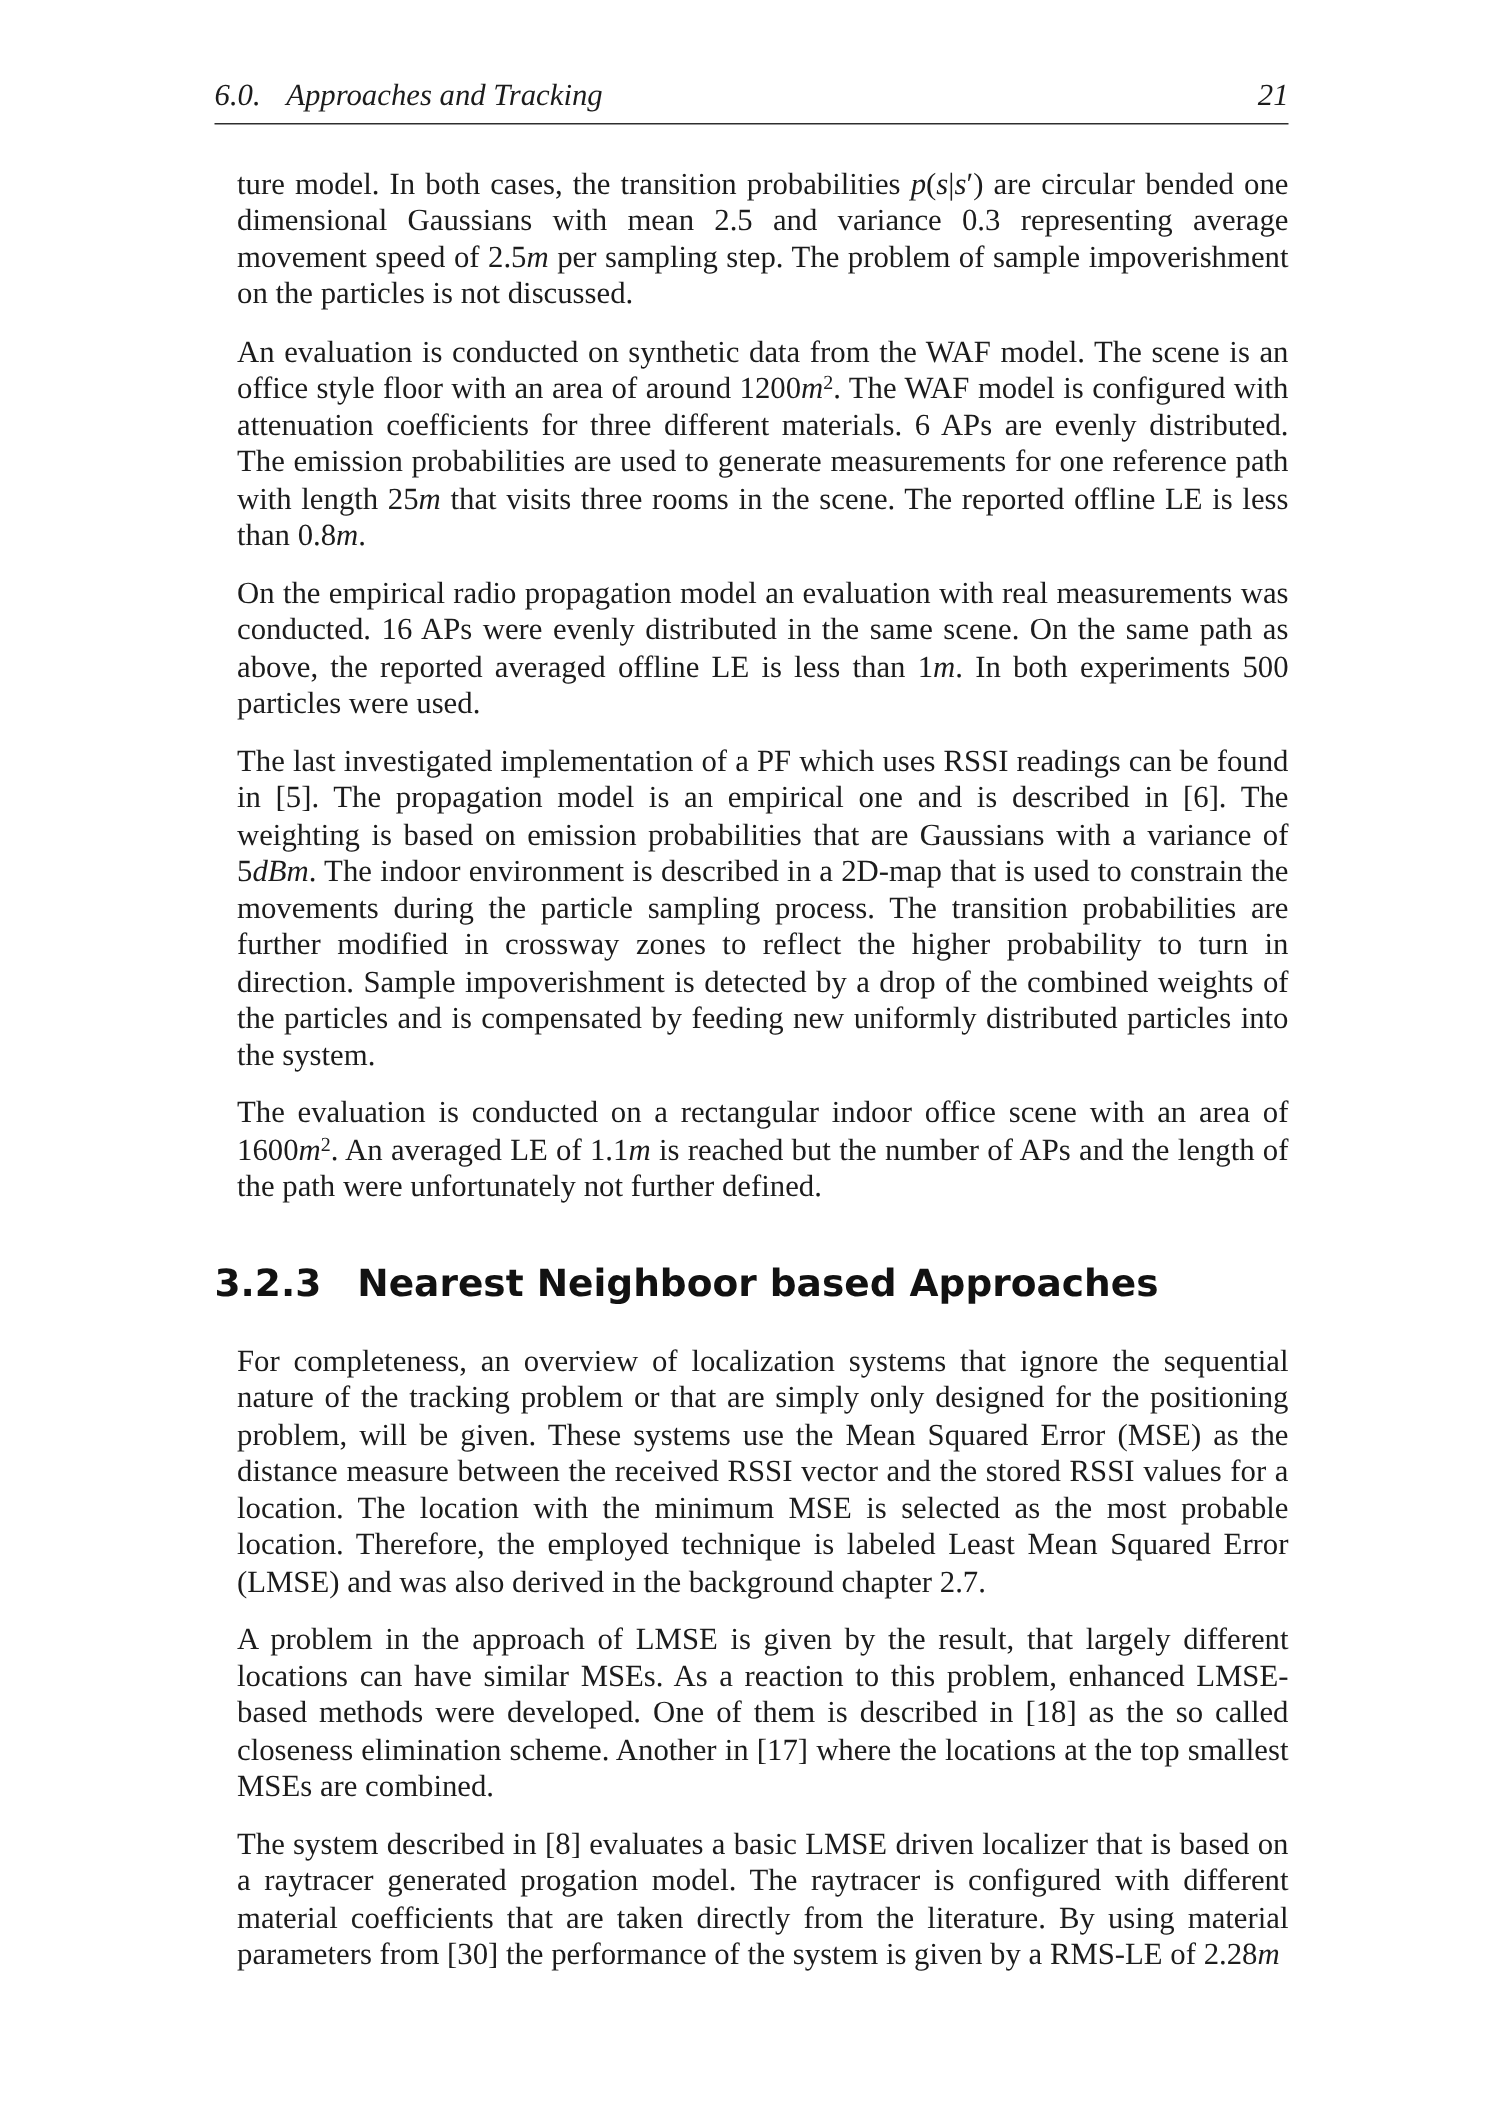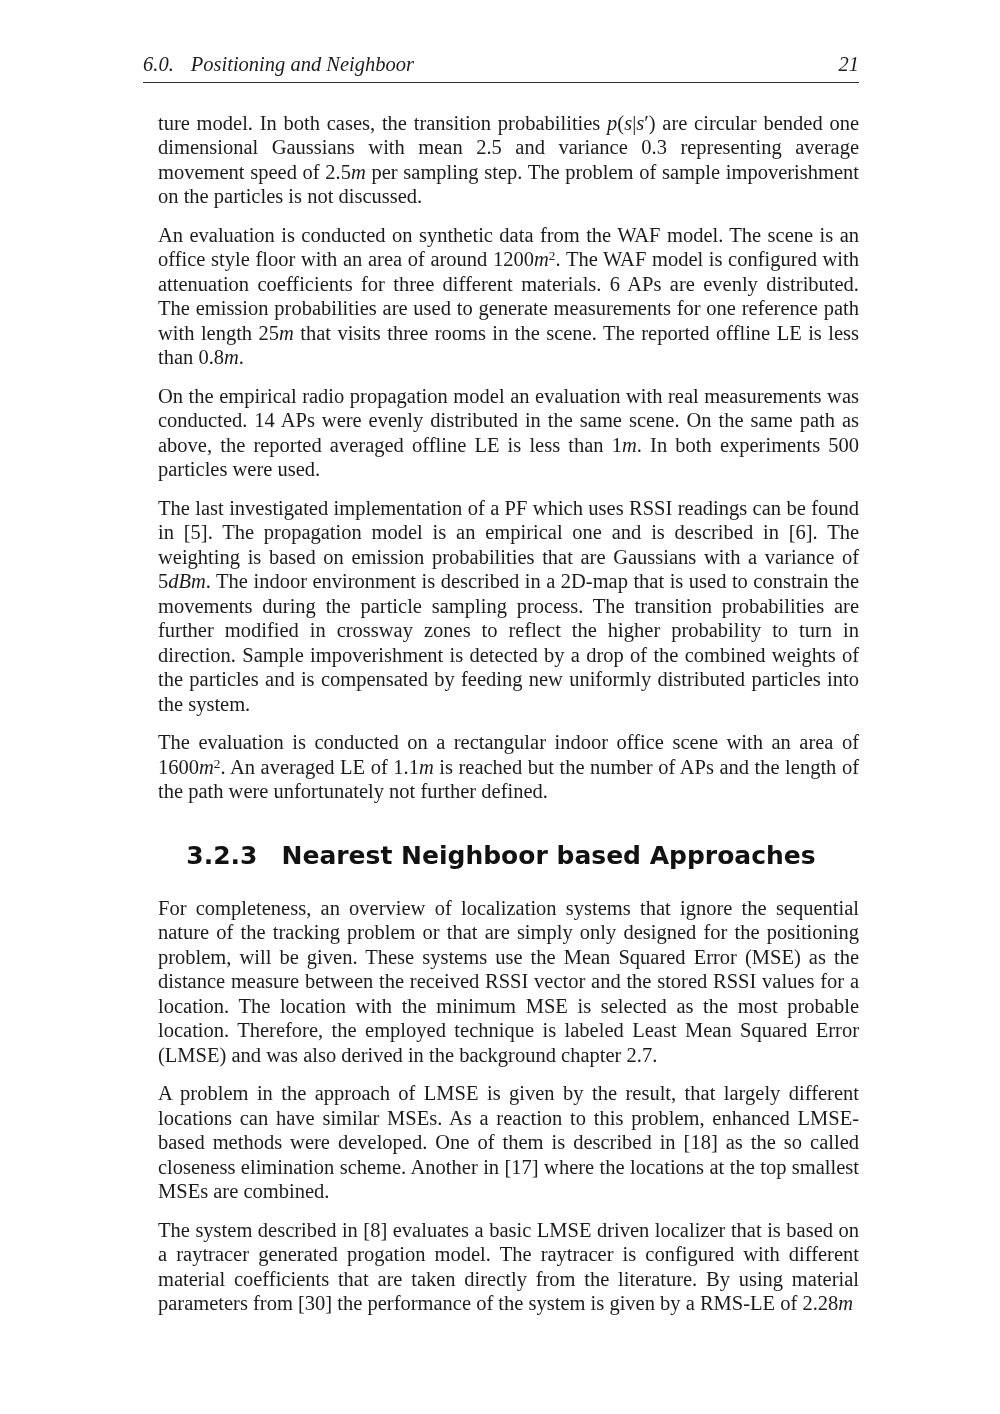--- a/index.html
+++ b/index.html
@@ -52,41 +52,41 @@
   }
 
   
   h2.section-heading {
     font-family: "DejaVu Sans", "Liberation Sans", sans-serif;
     font-weight: bold;
     font-size: 25px;
     line-height: 1.25;
     color: #121212;
     margin: 36px 0 25px 0;
-    text-align: center;
+    text-align: left;
   }
   h2.section-heading .h-num { margin-right: 24px; }
 </style>
 </head>
 <body>
 
 <div class="page">
 
   <header class="page-header">
     <span class="header-left">
-      <span class="sec-num">6.0.</span><span>Positioning and Neighboor</span>
+      <span class="sec-num">6.0.</span><span>Approaches and Tracking</span>
     </span>
     <span class="header-right">21</span>
   </header>
   <div class="header-rule"></div>
 
   <main>
     <p><span>ture model. In both cases, the transition probabilities </span><span class="math">p</span><span>(</span><span class="math">s</span><span>|</span><span class="math">s</span><span>′) are circular bended one dimensional Gaussians with mean 2.5 and variance 0.3 representing average movement speed of 2.5</span><span class="math">m</span><span> per sampling step. The problem of sample impoverishment on the particles is not discussed.</span></p>
     <p><span>An evaluation is conducted on synthetic data from the WAF model. The scene is an office style floor with an area of around 1200</span><span class="math">m</span><sup>2</sup><span>. The WAF model is configured with attenuation coefficients for three different materials. 6 APs are evenly distributed. The emission probabilities are used to generate measurements for one reference path with length 25</span><span class="math">m</span><span> that visits three rooms in the scene. The reported offline LE is less than 0.8</span><span class="math">m</span><span>.</span></p>
-    <p><span>On the empirical radio propagation model an evaluation with real measurements was conducted. 14 APs were evenly distributed in the same scene. On the same path as above, the reported averaged offline LE is less than 1</span><span class="math">m</span><span>. In both experiments 500 particles were used.</span></p>
+    <p><span>On the empirical radio propagation model an evaluation with real measurements was conducted. 16 APs were evenly distributed in the same scene. On the same path as above, the reported averaged offline LE is less than 1</span><span class="math">m</span><span>. In both experiments 500 particles were used.</span></p>
     <p><span>The last investigated implementation of a PF which uses RSSI readings can be found in [5]. The propagation model is an empirical one and is described in [6]. The weighting is based on emission probabilities that are Gaussians with a variance of 5</span><span class="math">dBm</span><span>. The indoor environment is described in a 2D-map that is used to constrain the movements during the particle sampling process. The transition probabilities are further modified in crossway zones to reflect the higher probability to turn in direction. Sample impoverishment is detected by a drop of the combined weights of the particles and is compensated by feeding new uniformly distributed particles into the system.</span></p>
     <p><span>The evaluation is conducted on a rectangular indoor office scene with an area of 1600</span><span class="math">m</span><sup>2</sup><span>. An averaged LE of 1.1</span><span class="math">m</span><span> is reached but the number of APs and the length of the path were unfortunately not further defined.</span></p>
 
     <h2 class="section-heading">
       <span class="h-num">3.2.3</span><span>Nearest Neighboor based Approaches</span>
     </h2>
 
     <p><span>For completeness, an overview of localization systems that ignore the sequential nature of the tracking problem or that are simply only designed for the positioning problem, will be given. These systems use the Mean Squared Error (MSE) as the distance measure between the received RSSI vector and the stored RSSI values for a location. The location with the minimum MSE is selected as the most probable location. Therefore, the employed technique is labeled Least Mean Squared Error (LMSE) and was also derived in the background chapter 2.7.</span></p>
     <p><span>A problem in the approach of LMSE is given by the result, that largely different locations can have similar MSEs. As a reaction to this problem, enhanced LMSE-based methods were developed. One of them is described in [18] as the so called closeness elimination scheme. Another in [17] where the locations at the top smallest MSEs are combined.</span></p>
     <p><span>The system described in [8] evaluates a basic LMSE driven localizer that is based on a raytracer generated progation model. The raytracer is configured with different material coefficients that are taken directly from the literature. By using material parameters from [30] the performance of the system is given by a RMS-LE of 2.28</span><span class="math">m</span></p>

